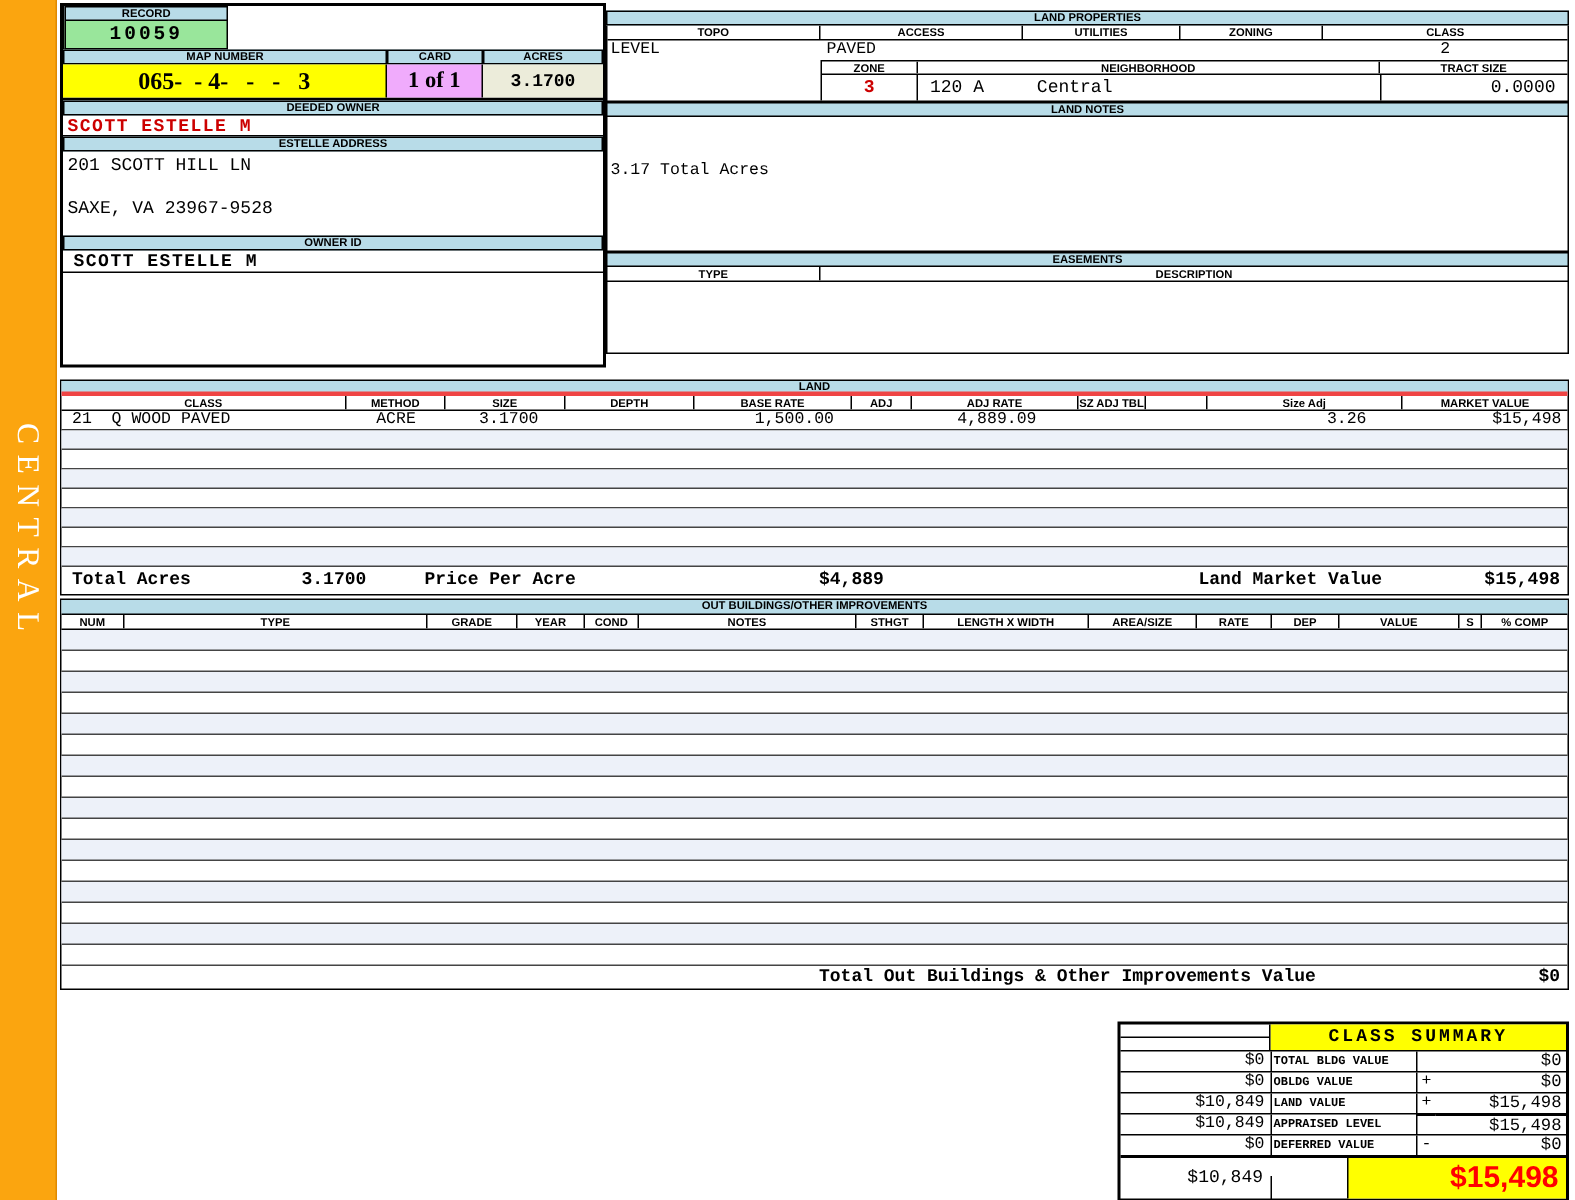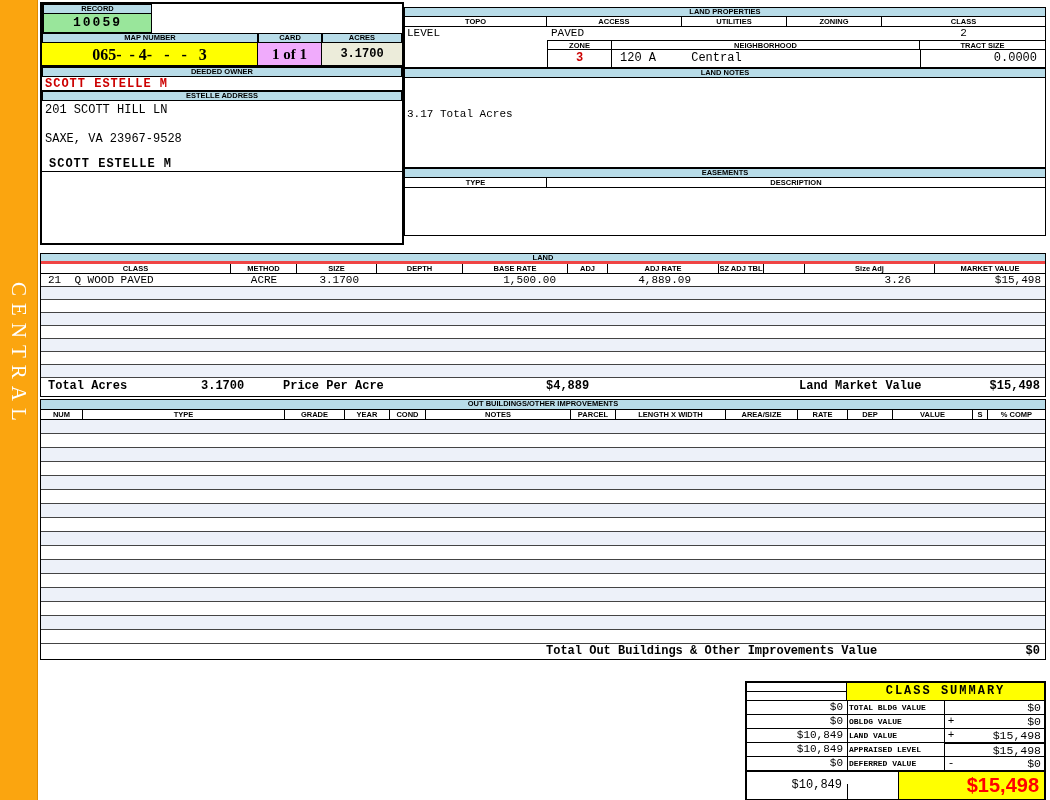--- a/index.html
+++ b/index.html
@@ -165,20 +165,21 @@
       <div class="card-val">1 of 1</div>
       <div class="acres-val mono">3.1700</div>
     </div>
     <div class="bluehdr sec-hdr">DEEDED OWNER</div>
     <div class="owner-val mono">SCOTT ESTELLE M</div>
     <div class="bluehdr sec-hdr">ESTELLE ADDRESS</div>
     <div class="addr mono">
       <div>201 SCOTT HILL LN</div>
       <div class="addr-line2">SAXE, VA 23967-9528</div>
     </div>
+    <div class="bluehdr sec-hdr">OWNER ID</div>
     <div class="ownerid-val mono">SCOTT ESTELLE M</div>
     <div class="lp-filler"></div>
   </div>
 
   <div id="right-panel">
     <div class="bluehdr">LAND PROPERTIES</div>
     <div class="props-box">
       <div class="prop-cols tinyh">
         <div class="pc1">TOPO</div>
         <div class="pc2">ACCESS</div>
@@ -270,21 +271,21 @@
 
   <div id="outb-section">
     <div class="bluehdr" style="border:none;border-bottom:1px solid #000;">OUT BUILDINGS/OTHER IMPROVEMENTS</div>
     <div class="cols-row tinyh">
       <div class="oc1">NUM</div>
       <div class="oc2">TYPE</div>
       <div class="oc3">GRADE</div>
       <div class="oc4">YEAR</div>
       <div class="oc5">COND</div>
       <div class="oc6">NOTES</div>
-      <div class="oc7">PARCEL</div>
+      <div class="oc7">STHGT</div>
       <div class="oc8">LENGTH X WIDTH</div>
       <div class="oc9">AREA/SIZE</div>
       <div class="oc10">RATE</div>
       <div class="oc11">DEP</div>
       <div class="oc12">VALUE</div>
       <div class="oc13">S</div>
       <div class="oc14">% COMP</div>
     </div>
     <div>
         <div class="erow erow14 alt"></div>

